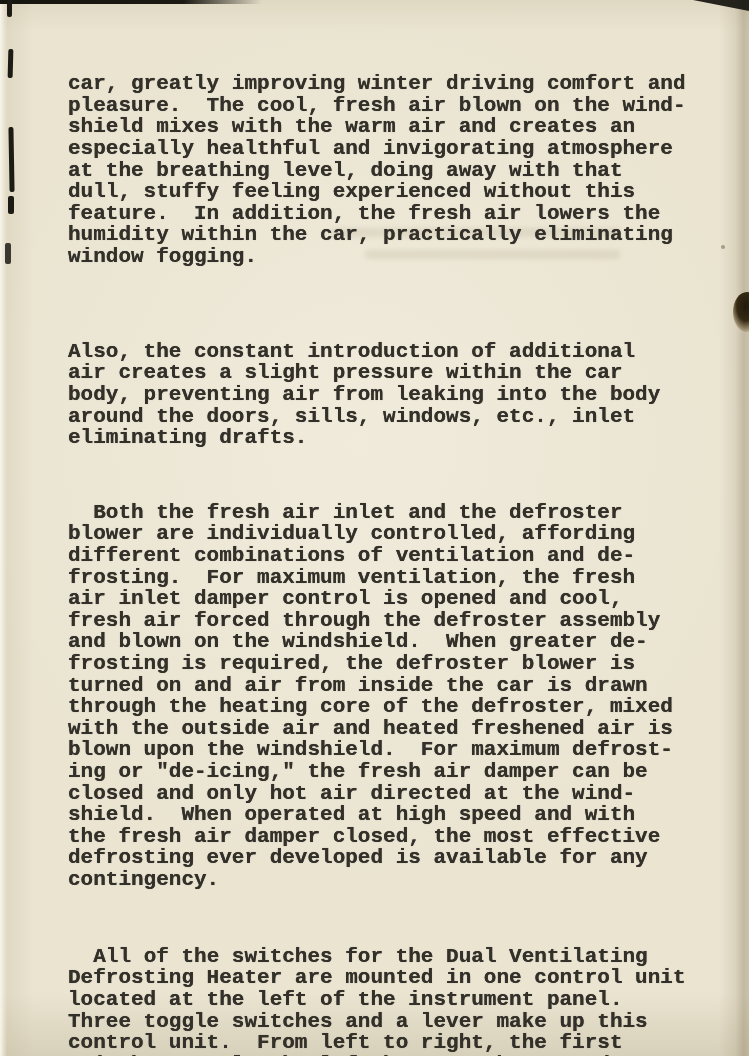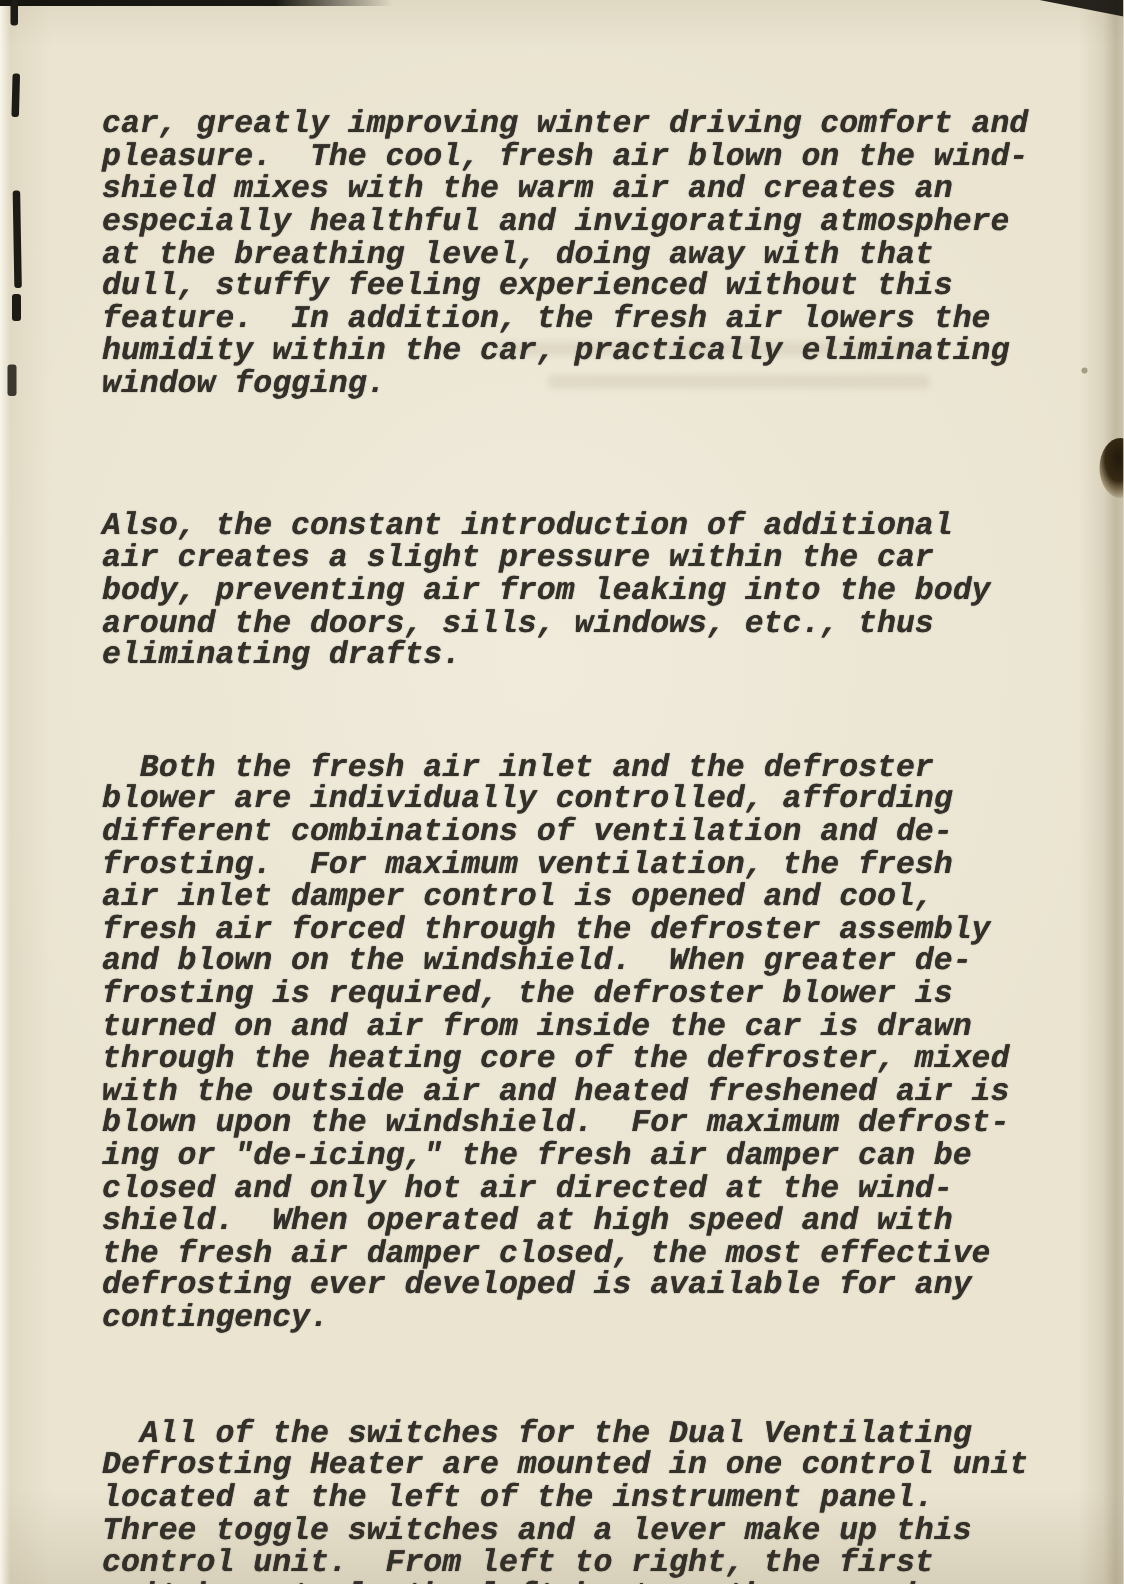--- a/index.html
+++ b/index.html
@@ -11,21 +11,20 @@
     position: relative;
     width: 749px;
     height: 1056px;
     overflow: hidden;
     background:
       radial-gradient(90% 70% at 48% 42%, rgba(253,251,242,0.30) 0%, rgba(253,251,242,0.0) 60%),
       linear-gradient(to right, rgba(189,177,146,0.28) 0px, rgba(189,177,146,0.0) 34px),
       linear-gradient(to bottom, rgba(180,170,140,0.20) 0%, rgba(180,170,140,0.0) 3%, rgba(180,170,140,0.0) 94%, rgba(166,155,124,0.28) 100%),
       #eae4d1;
     font-family: "Liberation Mono", "DejaVu Sans Mono", monospace;
-    font-style: italic;
   }
 
   
   .edge-top-strip {
     position: absolute; top: 0; left: 0;
     width: 262px; height: 4px;
     background: linear-gradient(to right, #16140f 0%, #1b1913 70%, rgba(27,25,19,0) 100%);
   }
   .corner-wedge {
     position: absolute; top: 0; right: 0;
@@ -136,21 +135,21 @@
 shield mixes with the warm air and creates an
 especially healthful and invigorating atmosphere
 at the breathing level, doing away with that
 dull, stuffy feeling experienced without this
 feature.  In addition, the fresh air lowers the
 humidity within the car, practically eliminating
 window fogging.</p>
     <p class="p2">Also, the constant introduction of additional
 air creates a slight pressure within the car
 body, preventing air from leaking into the body
-around the doors, sills, windows, etc., thus
+around the doors, sills, windows, etc., inlet
 eliminating drafts.</p>
     <p class="p3">  Both the fresh air inlet and the defroster
 blower are individually controlled, affording
 different combinations of ventilation and de-
 frosting.  For maximum ventilation, the fresh
 air inlet damper control is opened and cool,
 fresh air forced through the defroster assembly
 and blown on the windshield.  When greater de-
 frosting is required, the defroster blower is
 turned on and air from inside the car is drawn

